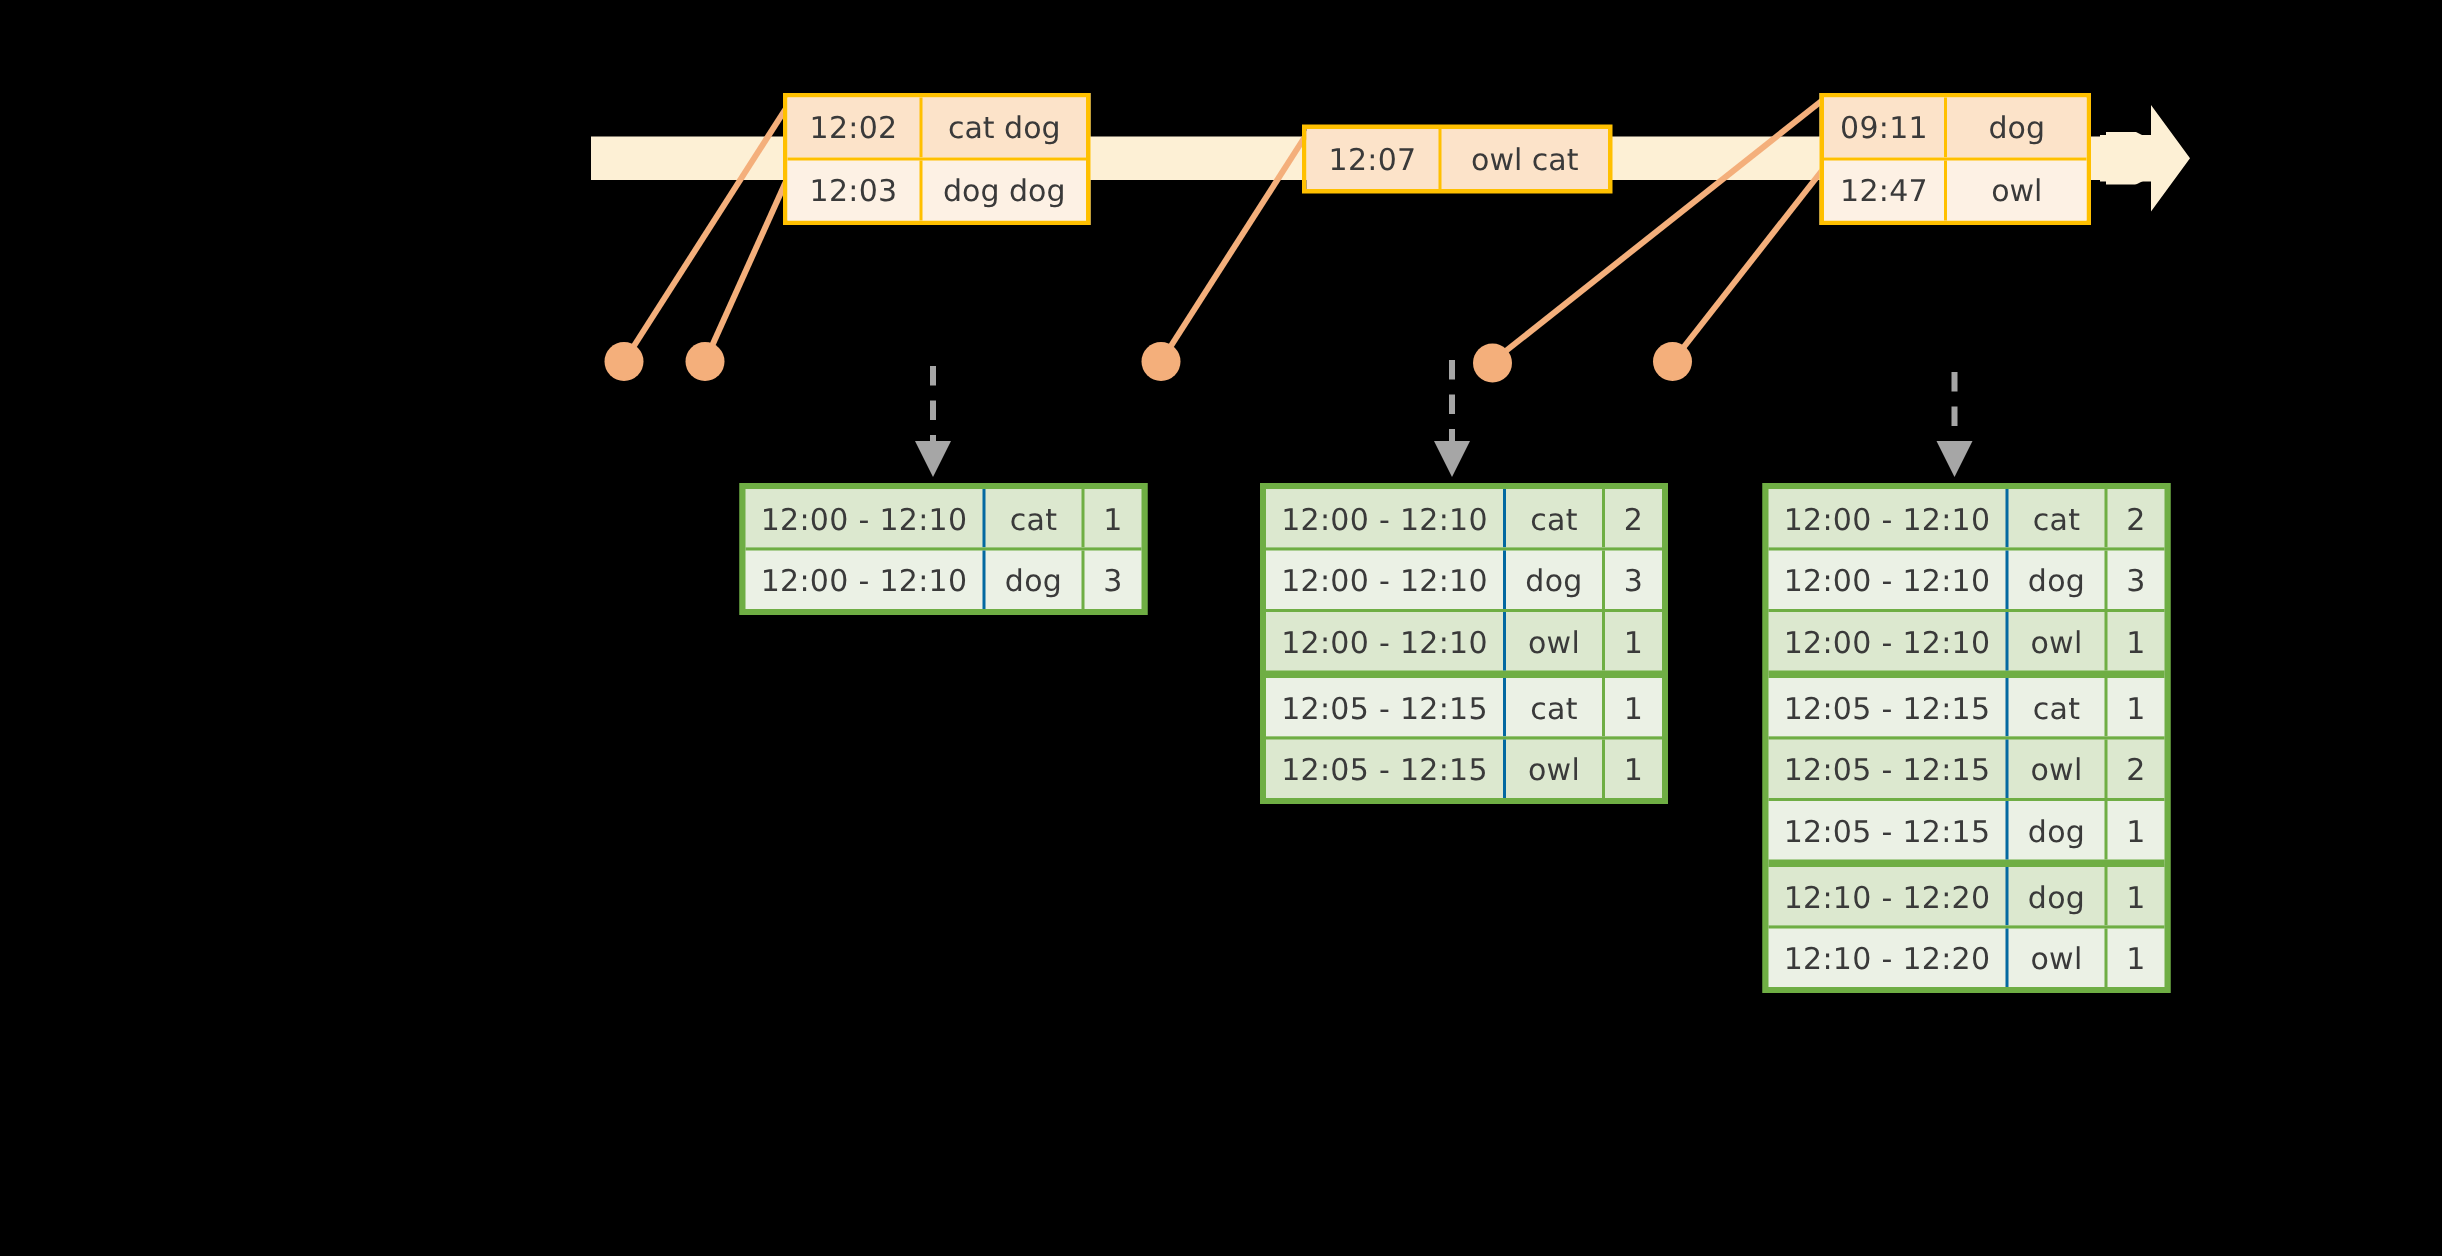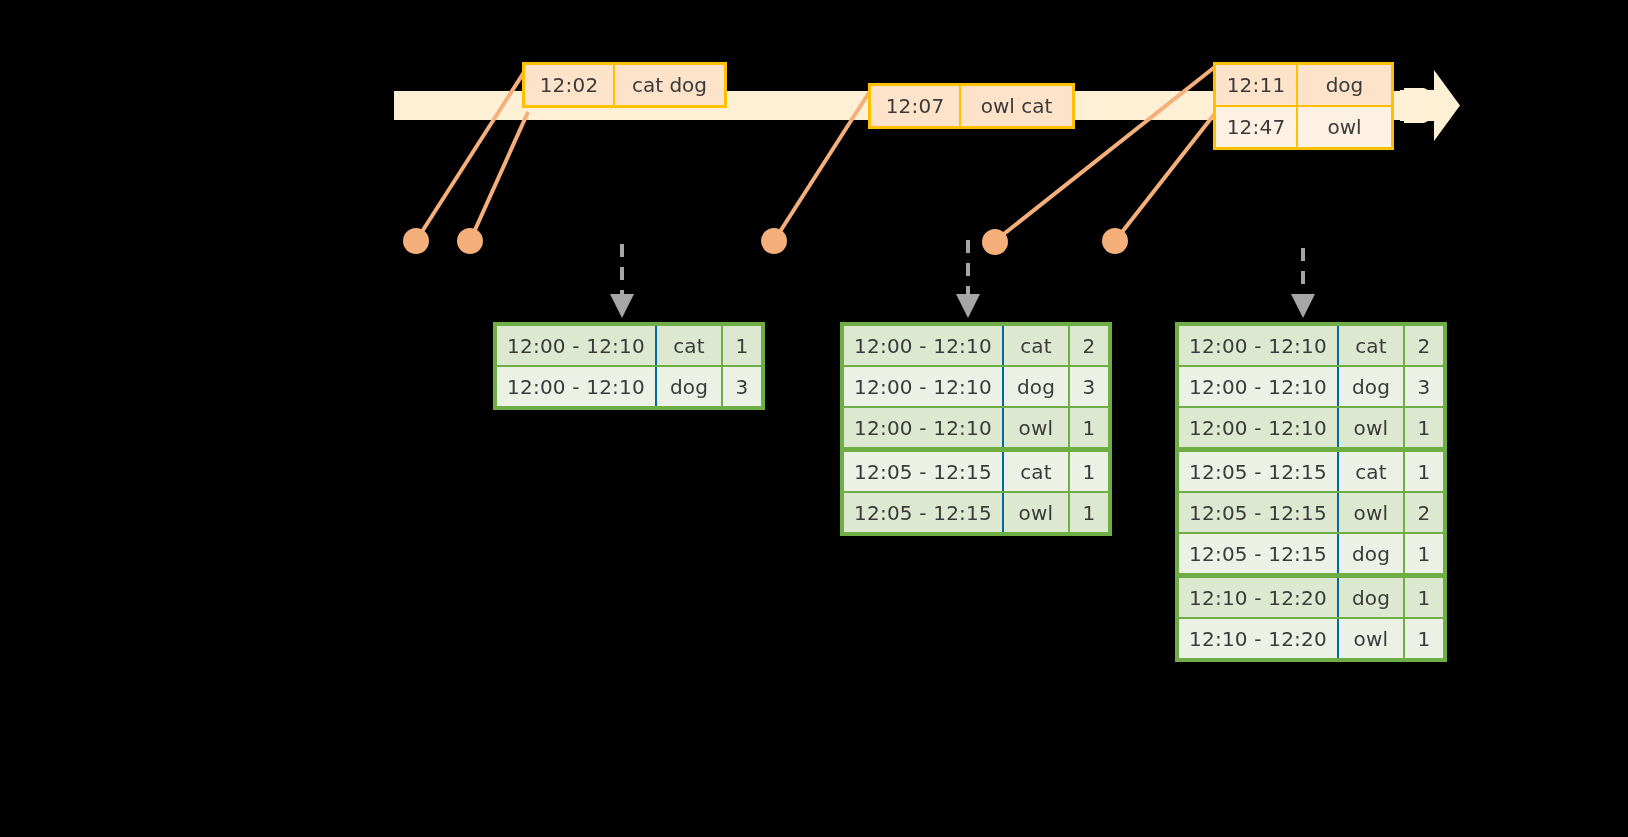--- a/index.html
+++ b/index.html
@@ -161,32 +161,36 @@
       <line x1="1303" y1="248" x2="1303" y2="296" stroke="#A6A6A6" stroke-width="4" stroke-dasharray="13 10"></line>
       <path d="M1291,294 L1315,294 L1303,318 Z" fill="#A6A6A6"></path>
     </g>
   </svg>
 
   <div class="event-box" id="box-a">
     <div class="event-row shade-a">
       <div class="event-time">12:02</div>
       <div class="event-vals">cat dog</div>
     </div>
+    <div class="event-row shade-b">
+      <div class="event-time">12:03</div>
+      <div class="event-vals">dog dog</div>
+    </div>
   </div>
 
   <div class="event-box" id="box-b">
     <div class="event-row shade-a">
       <div class="event-time">12:07</div>
       <div class="event-vals">owl cat</div>
     </div>
   </div>
 
   <div class="event-box" id="box-c">
     <div class="event-row shade-a">
-      <div class="event-time">12:11</div>
+      <div class="event-time">09:11</div>
       <div class="event-vals">dog</div>
     </div>
     <div class="event-row shade-b">
       <div class="event-time">12:47</div>
       <div class="event-vals">owl</div>
     </div>
   </div>
 
   <div id="dot-layer">
       <div class="dot" style="left: 403px; top: 228px;"></div>

